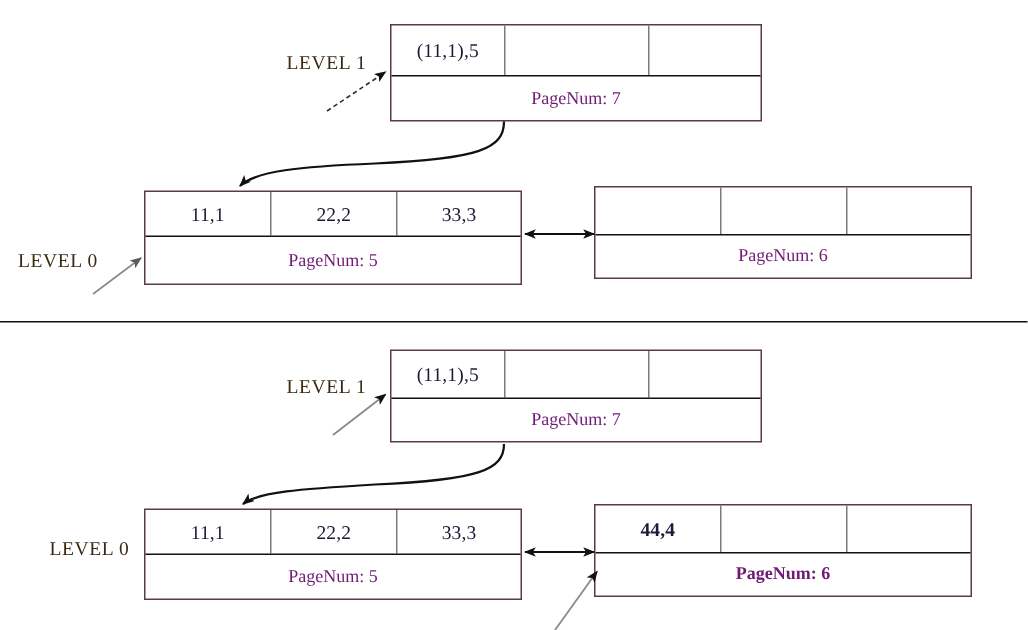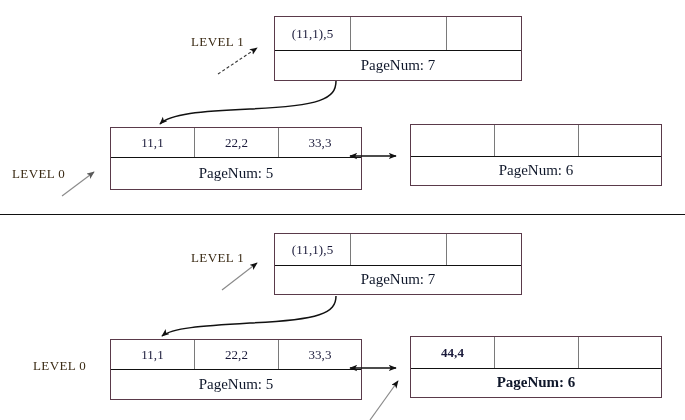--- a/index.html
+++ b/index.html
@@ -18,21 +18,20 @@
     position: absolute;
     left: 0; top: 0;
     width: 685px;
     height: 420px;
   }
   .node {
     position: absolute;
     box-sizing: border-box;
     border: 1.3px solid #5a3a4a;
     background: transparent;
-    margin-left: 14px;
   }
   .row-keys {
     position: absolute;
     left: 0; right: 0; top: 0;
     display: flex;
     box-sizing: border-box;
   }
   .cell {
     box-sizing: border-box;
     border-right: 1.2px solid #7a7a7a;
@@ -51,22 +50,22 @@
     left: 0; right: 0;
     height: 0;
     border-top: 1.2px solid #111111;
   }
   .row-page {
     position: absolute;
     left: 0; right: 0; bottom: 0;
     display: flex;
     align-items: center;
     justify-content: center;
-    font-size: 15px;
-    color: #0f172a;
+    font-size: 12px;
+    color: #701a75;
     white-space: nowrap;
   }
   .level-label {
     position: absolute;
     font-size: 13px;
     color: #3a2a14;
     letter-spacing: 0.4px;
     white-space: nowrap;
   }
   .divider-line {

